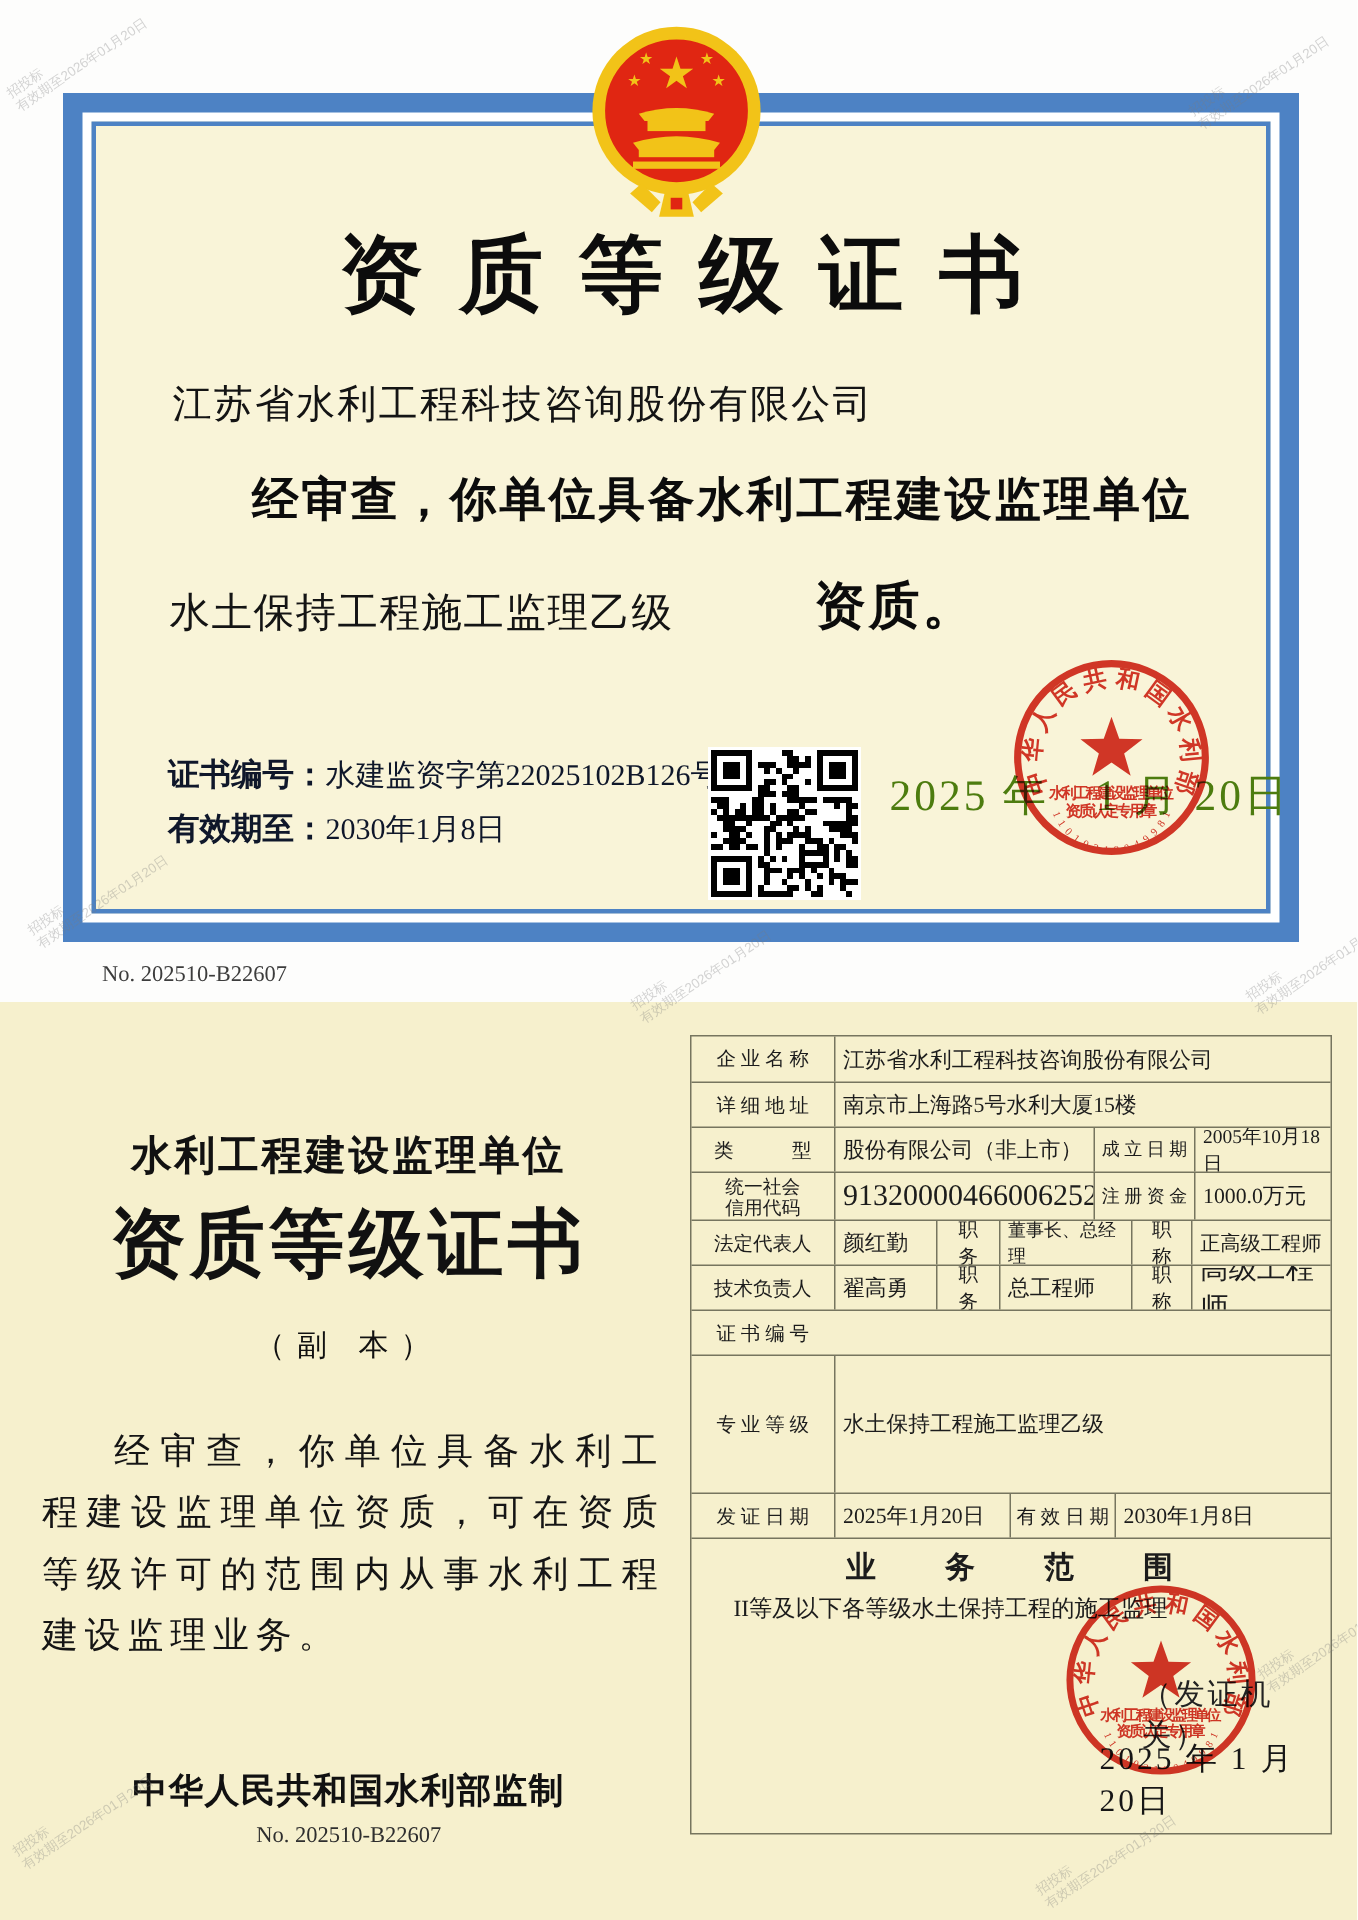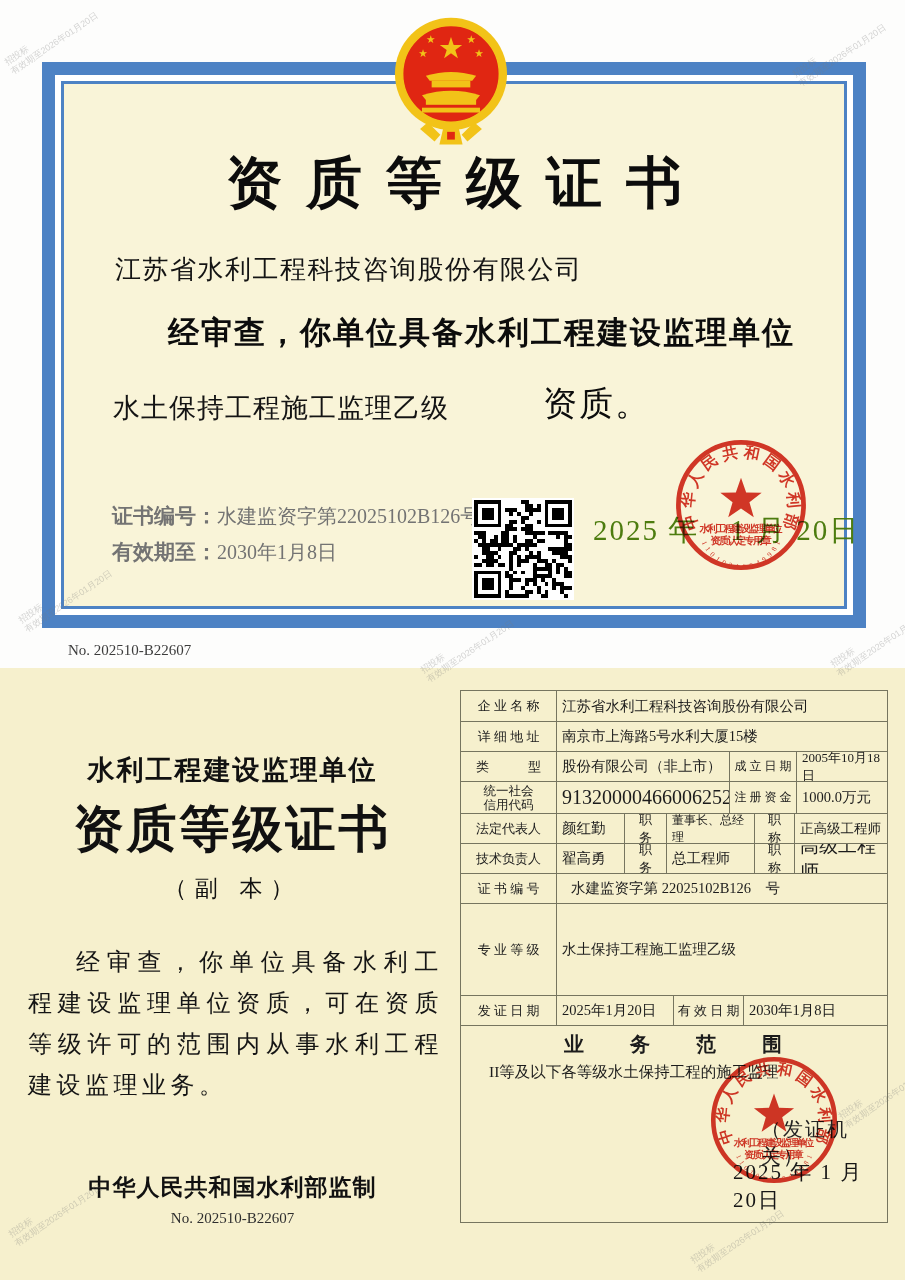--- a/index.html
+++ b/index.html
@@ -14,38 +14,38 @@
   
   .frame{position:absolute;left:42px;top:62px;width:824px;height:566px;box-sizing:border-box;
          border:13px solid #4d82c4;background:#ffffff;padding:6px;z-index:1;}
   .frame-inner{width:100%;height:100%;box-sizing:border-box;border:3px solid #4d82c4;background:#f9f4d8;}
   .emblem{position:absolute;left:393px;top:12px;width:116px;height:138px;z-index:5;}
   .front-title{position:absolute;left:42px;top:146px;width:824px;text-align:center;
          font-size:56px;font-weight:bold;letter-spacing:24px;color:#0c0c0c;z-index:2;text-indent:24px;}
   .company{position:absolute;left:115px;top:252px;font-size:26px;letter-spacing:1.5px;color:#141414;z-index:2;}
   .statement{position:absolute;left:168px;top:312px;font-size:31px;font-weight:bold;letter-spacing:2px;color:#0c0c0c;z-index:2;}
   .level{position:absolute;left:113px;top:390px;font-size:27px;letter-spacing:1px;color:#141414;z-index:2;}
-  .suffix{position:absolute;left:543px;top:381px;font-size:34px;font-weight:normal;letter-spacing:2px;color:#0c0c0c;z-index:2;}
-  .kv{position:absolute;z-index:2;color:#737373;text-align:right;}
+  .suffix{position:absolute;left:543px;top:381px;font-size:34px;font-weight:bold;letter-spacing:2px;color:#0c0c0c;z-index:2;}
+  .kv{position:absolute;z-index:2;color:#0f172a;text-align:right;}
   .kv .k{font-weight:bold;font-size:21px;}
   .kv .v{font-size:20px;}
   .qr{position:absolute;left:472px;top:498px;width:102px;height:102px;z-index:2;background:#fff;padding:2px;box-sizing:border-box;}
   .qr svg{width:100%;height:100%;display:block;}
   .date1{position:absolute;left:593px;top:511px;font-size:29px;letter-spacing:2px;color:#4d7c0f;z-index:2;}
   .seal{position:absolute;mix-blend-mode:multiply;opacity:.93;z-index:6;}
   .seal svg{width:100%;height:100%;display:block;}
   .seal1{left:673px;top:437px;width:136px;height:136px;}
   .serial1{position:absolute;left:68px;top:642px;font-size:15px;color:#3c3c3c;z-index:2;}
 
   
   .back{position:absolute;left:0;top:668px;width:905px;height:612px;background:#f6f0cd;z-index:1;}
   .back-left{position:absolute;left:10px;top:0;width:445px;text-align:center;color:#111;}
   .b-sub{margin-top:84px;font-size:27px;font-weight:bold;letter-spacing:2px;}
   .b-title{margin-top:8px;font-size:50px;font-weight:900;letter-spacing:3px;}
-  .b-copy{margin-top:10px;font-size:23px;letter-spacing:8px;}
+  .b-copy{margin-top:20px;font-size:20px;letter-spacing:8px;}
   .b-par{margin:38px 12px 0 18px;text-align:justify;text-indent:2em;font-size:24px;
          letter-spacing:4.5px;line-height:41px;color:#151515;}
   .b-issuer{margin-top:66px;font-size:23px;font-weight:bold;letter-spacing:1px;}
   .b-serial{margin-top:7px;font-size:15px;color:#2e2e2e;}
 
   
   .tbl{position:absolute;left:460px;top:22px;width:428px;box-sizing:border-box;
        border:1px solid #76755f;color:#1c1c1c;font-family:Liberation Serif, serif;}
   .tr{display:flex;border-top:1px solid #76755f;box-sizing:border-box;}
   .tr:first-child{border-top:none;}
@@ -404,21 +404,20 @@
       <div class="tr h30">
         <div class="td lab" style="width:95px">技术负责人</div>
         <div class="td val" style="width:68px">翟高勇</div>
         <div class="td lab" style="width:42px">职　务</div>
         <div class="td val" style="width:88px">总工程师</div>
         <div class="td lab" style="width:40px">职　称</div>
         <div class="td val" style="width:93px;font-size:19px">高级工程师</div>
       </div>
       <div class="tr h30">
         <div class="td lab" style="width:95px">证 书 编 号</div>
-        <div class="td val" style="width:331px;padding-left:14px">水建监资字第 22025102B126　号</div>
       </div>
       <div class="tr h92">
         <div class="td lab" style="width:95px">专 业 等 级</div>
         <div class="td val" style="width:331px">水土保持工程施工监理乙级</div>
       </div>
       <div class="tr h30">
         <div class="td lab" style="width:95px">发 证 日 期</div>
         <div class="td val" style="width:117px">2025年1月20日</div>
         <div class="td lab" style="width:70px">有 效 日 期</div>
         <div class="td val" style="width:144px">2030年1月8日</div>

